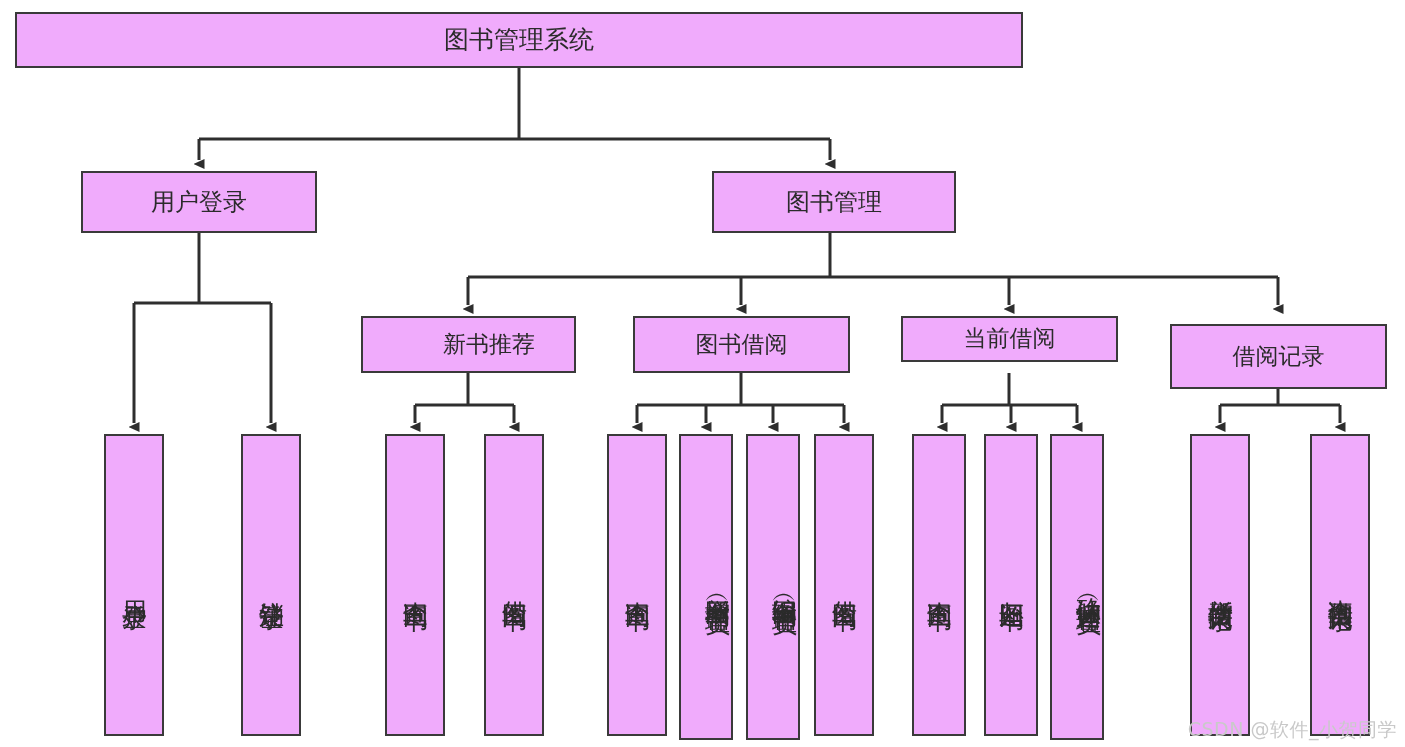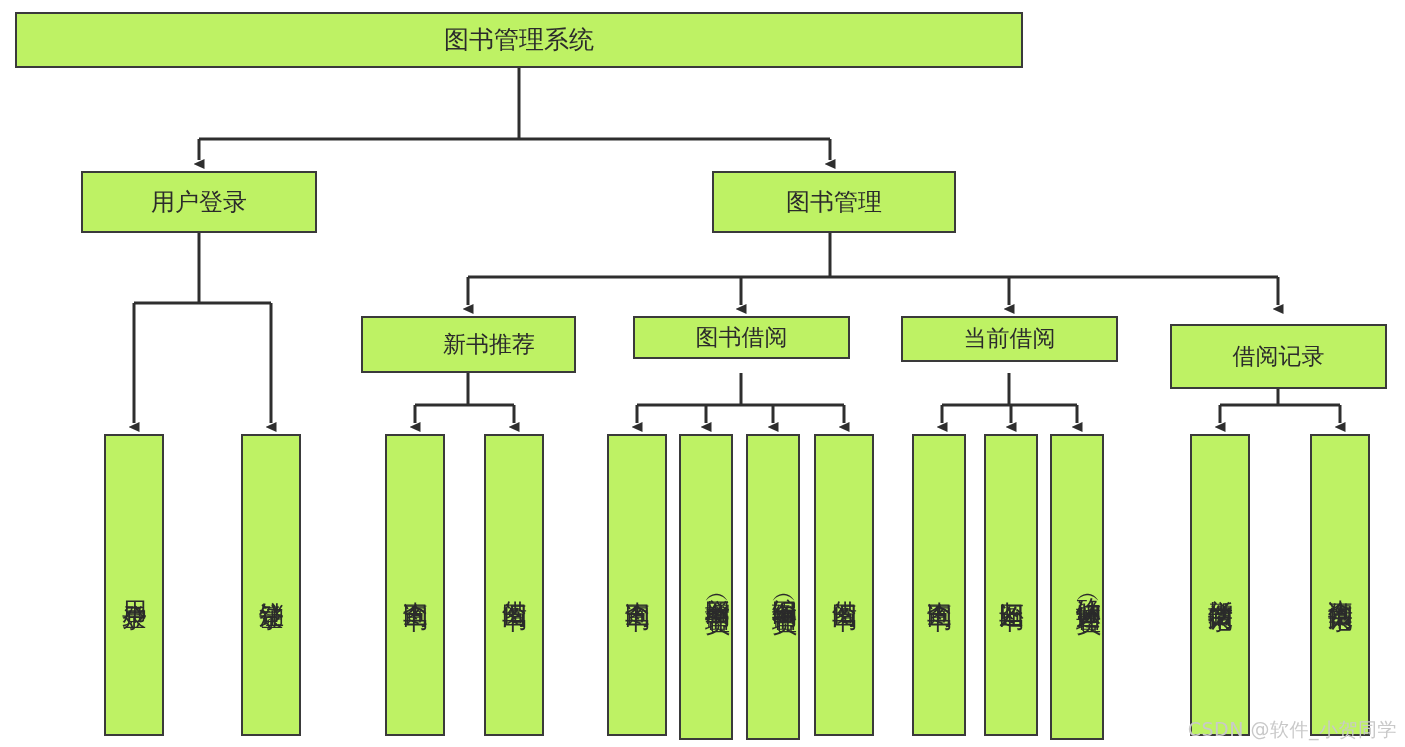--- a/index.html
+++ b/index.html
@@ -22,21 +22,21 @@
     left: 0;
     top: 0;
     width: 1405px;
     height: 747px;
     pointer-events: none;
   }
   .node {
     position: absolute;
     box-sizing: border-box;
     border: 2px solid #3a3a3a;
-    background: #bef264;
+    background: #f0abfc;
     color: #2b2b2b;
     display: flex;
     align-items: center;
     justify-content: center;
     text-align: center;
     line-height: 1.12;
   }
   .node.root {
     font-size: 25px;
   }
@@ -121,21 +121,21 @@
       <path d="M1340,405 L1340,423" marker-end="url(#arrow)"></path>
     </g>
   </svg>
 
   <div class="node root" style="left:15px;top:12px;width:1008px;height:56px;">图书管理系统</div>
 
   <div class="node lvl1" style="left:81px;top:171px;width:236px;height:62px;">用户登录</div>
   <div class="node lvl1" style="left:712px;top:171px;width:244px;height:62px;">图书管理</div>
 
   <div class="node lvl2" style="left:361px;top:316px;width:215px;height:57px;padding-left:41px;">新书推荐</div>
-  <div class="node lvl2" style="left:633px;top:316px;width:217px;height:43px;">图书借阅</div>
+  <div class="node lvl2" style="left:633px;top:316px;width:217px;height:57px;">图书借阅</div>
   <div class="node lvl2" style="left:901px;top:316px;width:217px;height:46px;">当前借阅</div>
   <div class="node lvl2" style="left:1170px;top:316px;width:217px;height:65px;margin-top:8px;">借阅记录</div>
 
   <div class="node leaf" style="left:104px;top:434px;width:60px;height:302px;">用户登录</div>
   <div class="node leaf" style="left:241px;top:434px;width:60px;height:302px;">注销登录</div>
 
   <div class="node leaf" style="left:385px;top:434px;width:60px;height:302px;">查询图书</div>
   <div class="node leaf" style="left:484px;top:434px;width:60px;height:302px;">借阅图书</div>
 
   <div class="node leaf" style="left:607px;top:434px;width:60px;height:302px;">查询图书</div>

